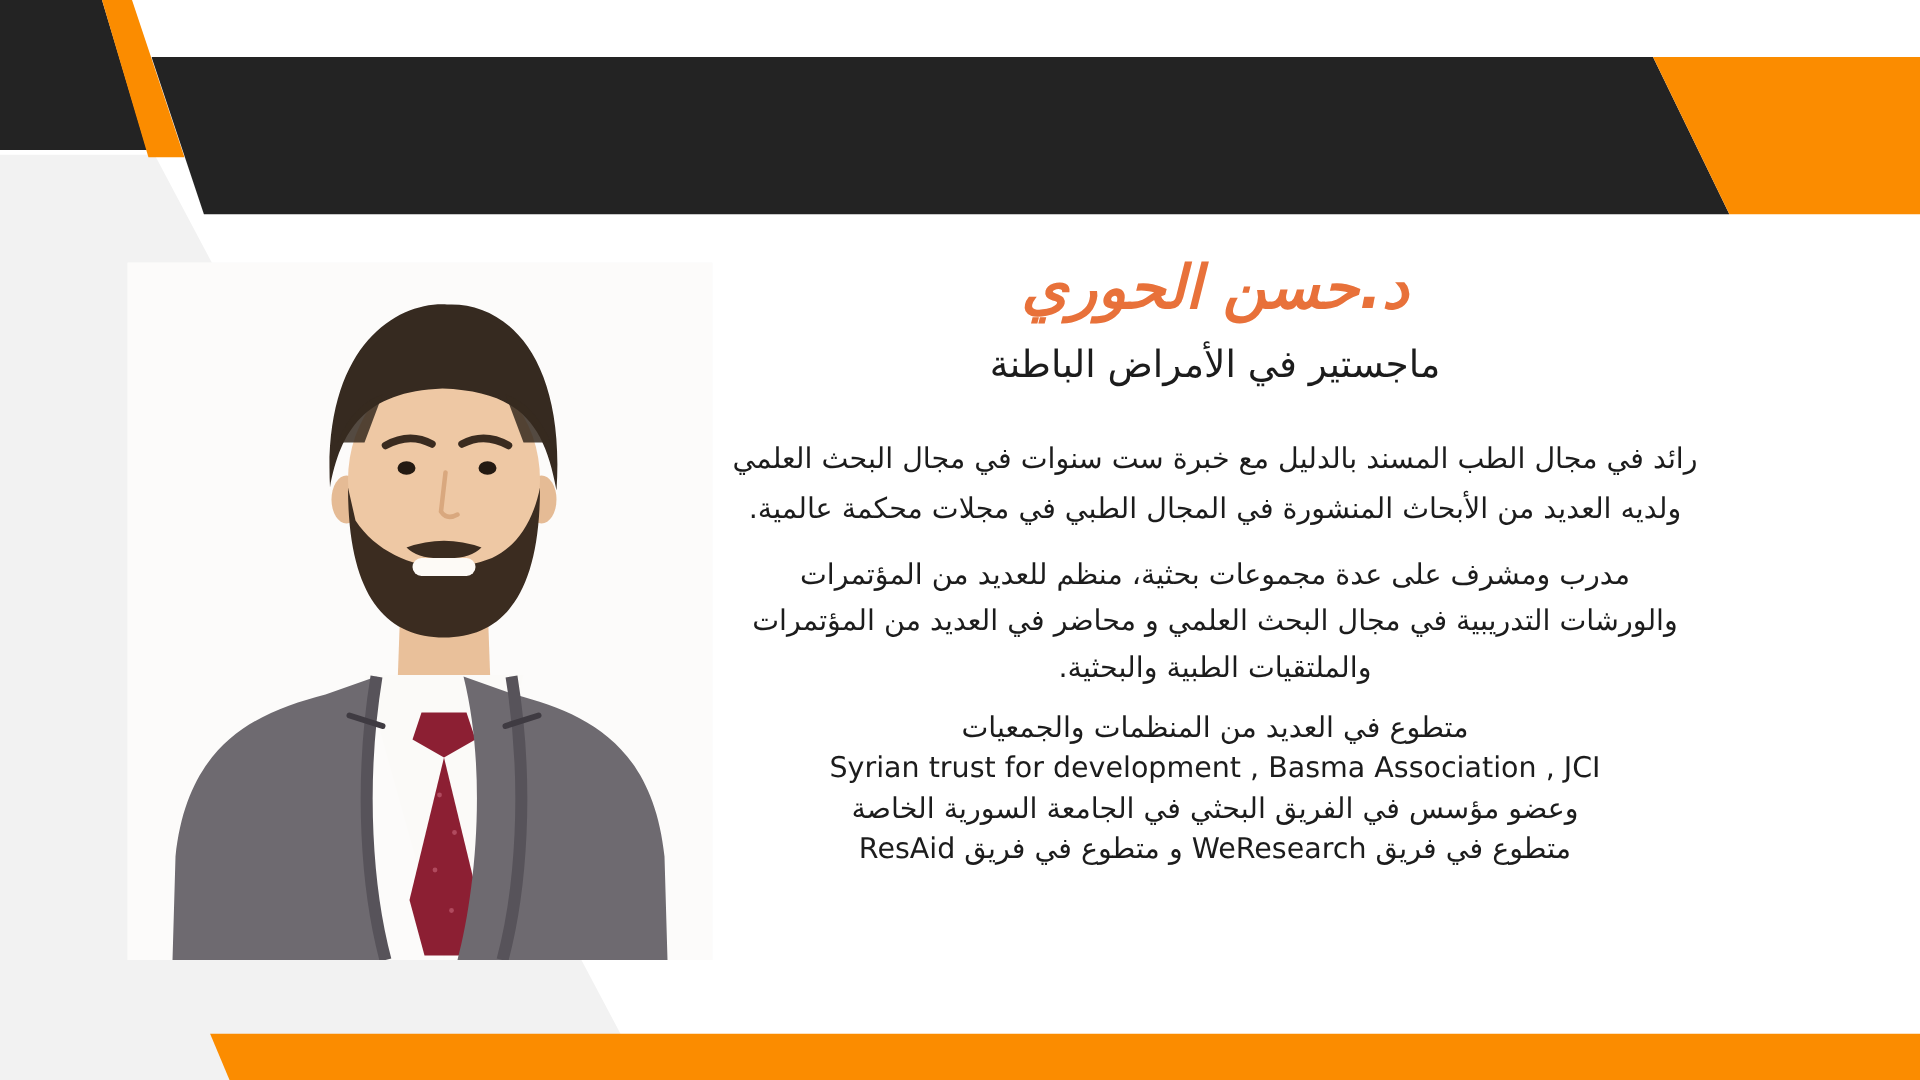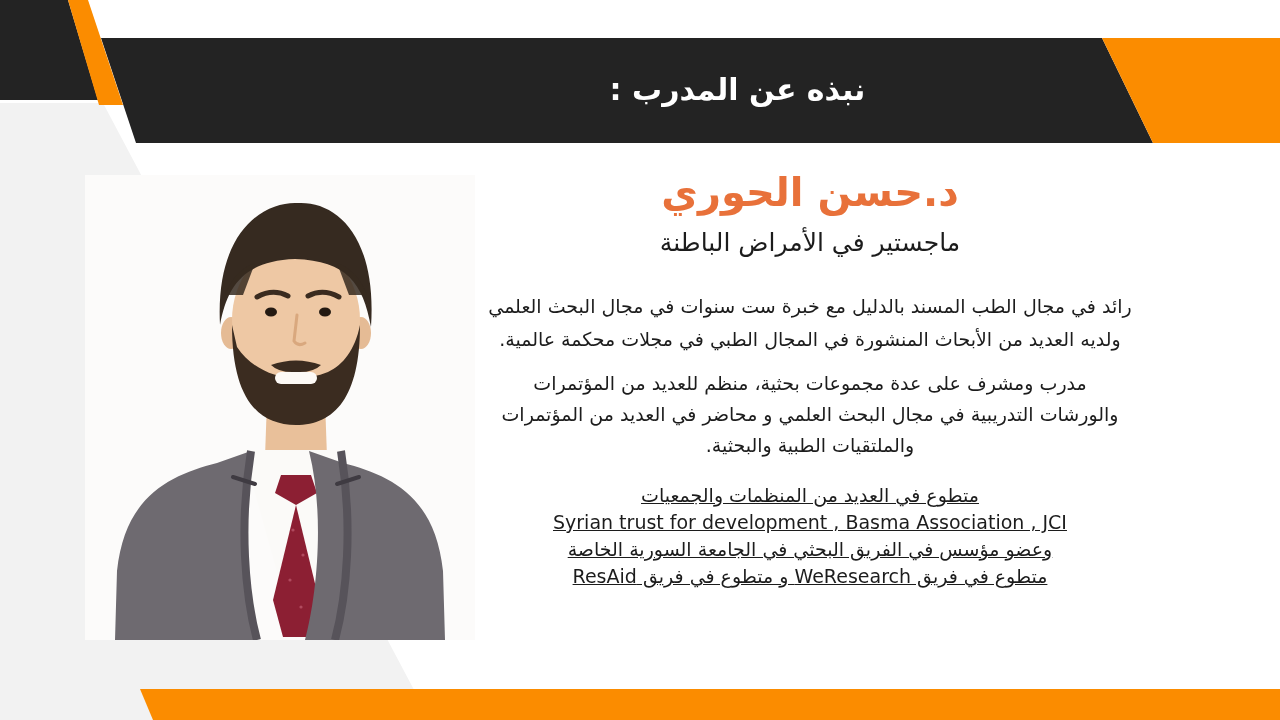--- a/index.html
+++ b/index.html
@@ -20,41 +20,40 @@
   }
   .photo{
     position:absolute;left:85px;top:175px;width:390px;height:465px;
     background:#FCFBFA;z-index:2;
   }
   .photo svg{display:block;}
   .content{
     position:absolute;left:440px;top:168px;width:740px;z-index:2;
     text-align:center;color:#1C1C1C;
   }
-  .name{font-size:40px;font-weight:bold;color:#E8713A;line-height:48px;}
+  .name{font-size:40px;font-weight:bold;color:#E8713A;line-height:48px;font-style:italic;}
   .degree{margin-top:12px;font-size:25px;line-height:30px;}
   .para{margin:0;font-size:19px;line-height:31px;white-space:pre-line;}
   .p1{margin-top:32px;line-height:33px;}
   .p2{margin-top:12px;}
   .p3{margin-top:9px;}
-  .p4{margin-top:21px;line-height:27px;text-decoration:underline;}
+  .p4{margin-top:11px;line-height:27px;}
 </style>
 </head>
 <body>
 
 <div class="slide">
 
   <div class="shape gray-panel"></div>
   <div class="shape dark-corner"></div>
   <div class="shape orange-stripe"></div>
   <div class="shape dark-band"></div>
   <div class="shape orange-band-right"></div>
   <div class="shape orange-band-bottom"></div>
 
-  <h1 class="title" dir="rtl">نبذه عن المدرب :</h1>
 
   <div class="photo">
     <svg width="390" height="465" viewBox="0 0 390 465">
       <rect x="0" y="0" width="390" height="465" fill="#FCFBFA"></rect>
 
       <path d="M182 226 L240 226 L242 282 L180 282 Z" fill="#E9C09A"></path>
       <path d="M182 226 L240 226 L238 244 Q211 252 184 244 Z" fill="#D8AC86"></path>
 
       <path d="M158 275 L211 465 L264 275 Z" fill="#FBFAF8"></path>
 

